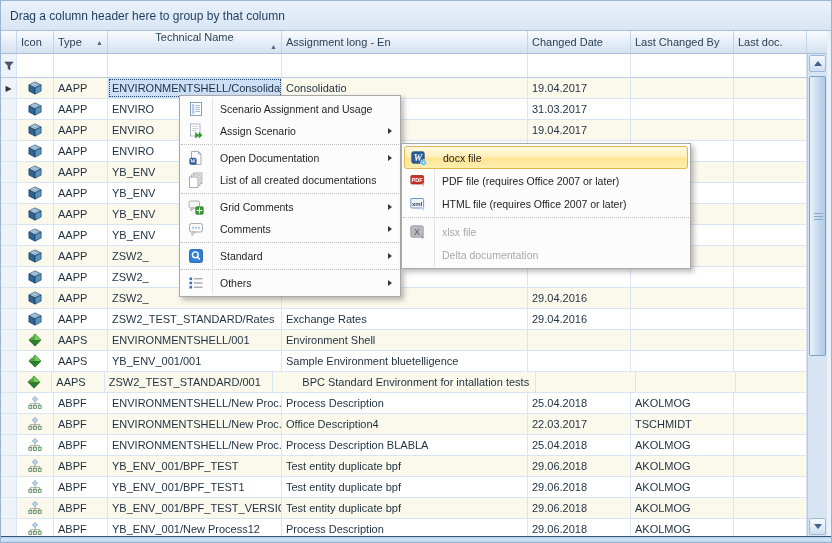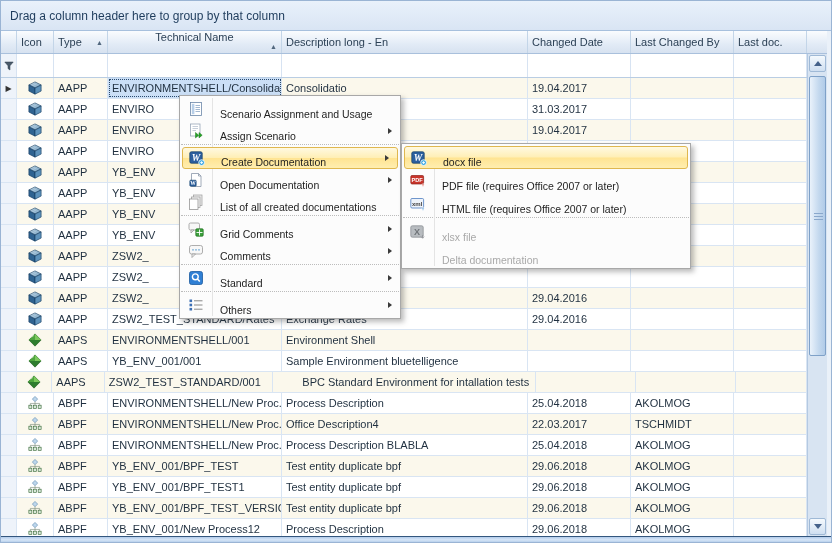--- a/index.html
+++ b/index.html
@@ -51,21 +51,21 @@
   .hscroll{position:absolute;left:0;top:535px;width:832px;height:8px;box-sizing:border-box;
     border-top:1px solid #33567e;
     background:linear-gradient(180deg,#b3cceb 0%,#d7e6f7 40%,#9cbde2 100%);}
   .right-strip{position:absolute;left:826px;top:30px;width:6px;height:505px;background:#eaf1f9;}
   
   .menu{position:absolute;background:#fcfcfc;border:1px solid #a8a8a8;
     box-shadow:3px 3px 5px rgba(60,60,60,.35);padding:2px 0;z-index:10;box-sizing:border-box;}
   .menu::before{content:"";position:absolute;left:32px;top:2px;bottom:2px;width:1px;background:#e4e4e4;}
   #context-menu{left:178px;top:94px;width:222px;}
   #submenu{left:400px;top:142px;width:290px;z-index:11;}
-  .mi{position:relative;height:22px;display:flex;align-items:flex-end;
+  .mi{position:relative;height:22px;display:flex;align-items:center;
     padding-left:40px;padding-right:14px;font-size:10.5px;color:#1e1e1e;white-space:nowrap;box-sizing:border-box;}
   #submenu .mi{height:23px;}
   .mi .ico{position:absolute;left:8px;top:50%;transform:translateY(-50%);width:16px;height:16px;}
   .mi.hl{margin:0 2px;padding-left:38px;border:1px solid #dfb74f;border-radius:3px;
     background:linear-gradient(180deg,#fff9e1 0%,#ffefb6 48%,#ffe492 52%,#ffeeb0 100%);}
   .mi.hl .ico{left:6px;}
   .mi.dis{color:#a9a9a9;}
   .mi-arrow{position:absolute;right:8px;top:50%;transform:translateY(-50%);width:0;height:0;
     border-top:3.5px solid transparent;border-bottom:3.5px solid transparent;border-left:4.5px solid #3a3a3a;}
   .menu-sep{height:0;border-top:1px dotted #bcbcbc;margin:2px 1px;}
@@ -193,21 +193,21 @@
       </div>
       <div class="hcell" style="width: 54px;">
         <span>Type</span>
         <span class="sort">▲</span>
       </div>
       <div class="hcell" style="width: 174px; flex-direction: column;">
         <span>Technical Name</span>
         <span class="sort">▲</span>
       </div>
       <div class="hcell" style="width: 246px;">
-        <span>Description long - En</span>
+        <span>Assignment long - En</span>
       </div>
       <div class="hcell" style="width: 103px;">
         <span>Changed Date</span>
       </div>
       <div class="hcell" style="width: 103px;">
         <span>Last Changed By</span>
       </div>
       <div class="hcell" style="width: 73px;">
         <span>Last doc.</span>
       </div>
@@ -563,27 +563,20 @@
         <span>Scenario Assignment and Usage</span>
       </div>
       <div class="mi">
         <svg width="16" height="16" viewBox="0 0 16 16" class="ico">
           <use href="#i-assign" xlink:href="#i-assign"></use>
         </svg>
         <span>Assign Scenario</span>
         <span class="mi-arrow"></span>
       </div>
       <div class="menu-sep"></div>
-      <div class="mi hl">
-        <svg width="16" height="16" viewBox="0 0 16 16" class="ico">
-          <use href="#i-wordadd" xlink:href="#i-wordadd"></use>
-        </svg>
-        <span>Create Documentation</span>
-        <span class="mi-arrow"></span>
-      </div>
       <div class="mi">
         <svg width="16" height="16" viewBox="0 0 16 16" class="ico">
           <use href="#i-worddoc" xlink:href="#i-worddoc"></use>
         </svg>
         <span>Open Documentation</span>
         <span class="mi-arrow"></span>
       </div>
       <div class="mi">
         <svg width="16" height="16" viewBox="0 0 16 16" class="ico">
           <use href="#i-copies" xlink:href="#i-copies"></use>

